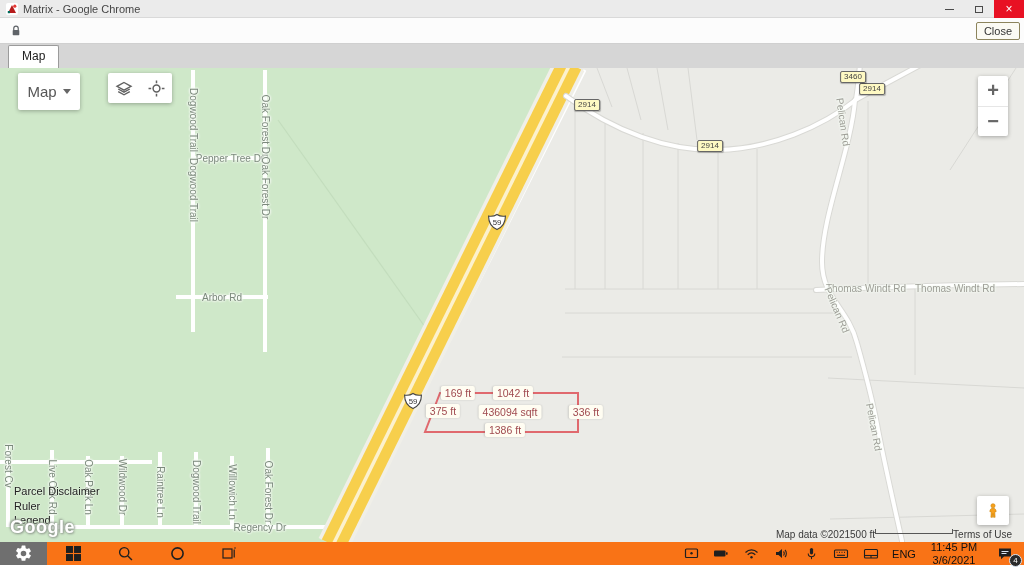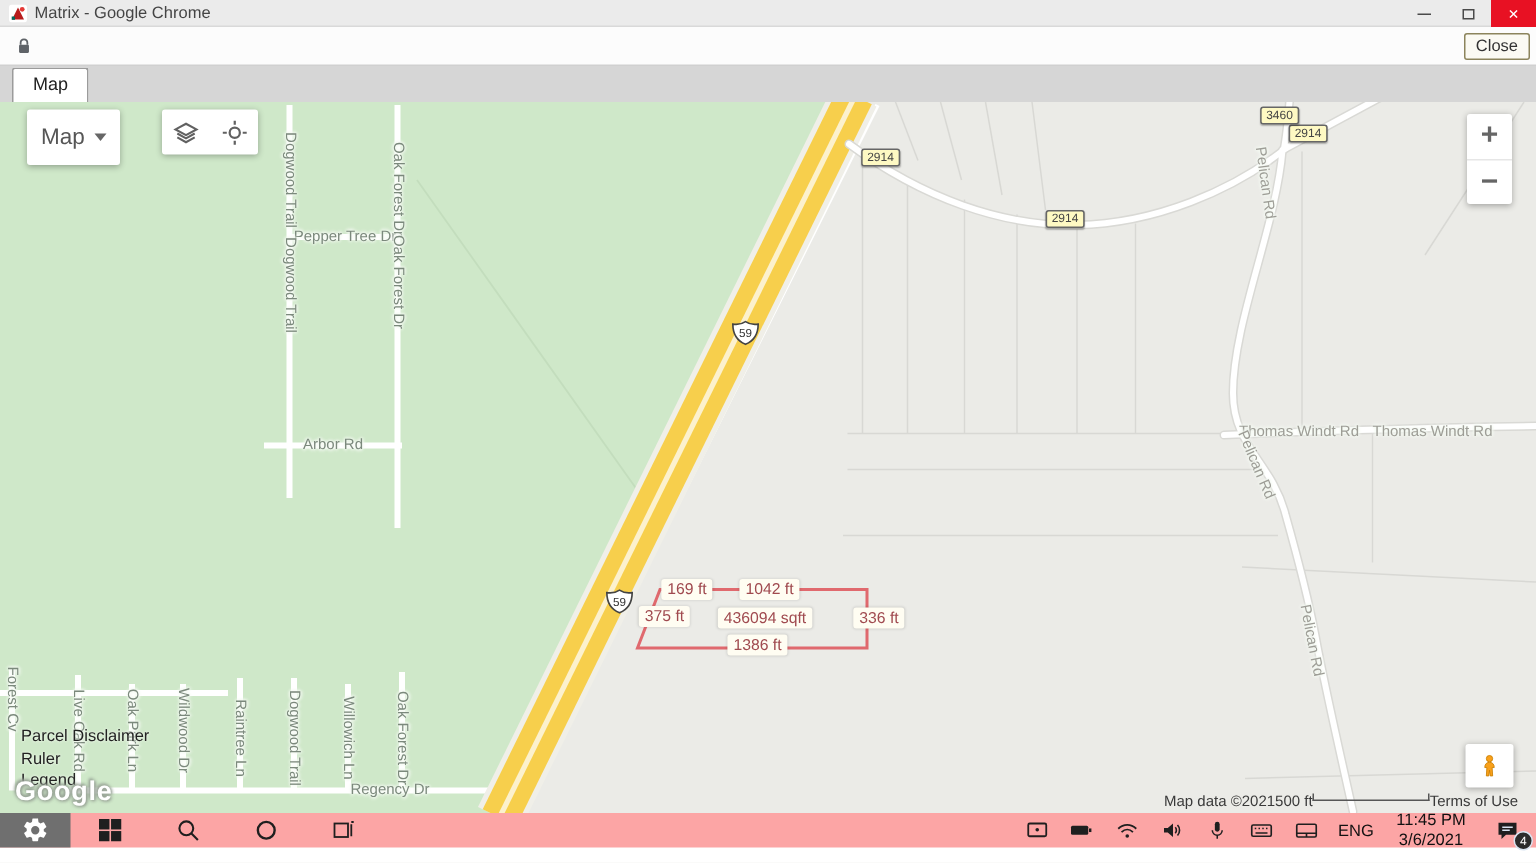--- a/index.html
+++ b/index.html
@@ -79,21 +79,21 @@
   .glogo{position:absolute;left:10px;top:449px;font-size:18px;font-weight:bold;color:#fff;
     letter-spacing:.5px;
     text-shadow:1px 1px 2px #98a396,-1px -1px 2px #98a396,0 0 3px #8e988e;}
 
   .attribution{position:absolute;right:12px;top:461px;display:flex;align-items:flex-start;
     font-size:10px;color:#3a3a3a;white-space:nowrap;}
   .scalebar{width:78px;height:5px;border-left:1px solid #565656;border-right:1px solid #565656;
     border-bottom:1px solid #565656;margin-bottom:2px;}
 
   
-  .taskbar{height:23px;background:#fca5a5;display:flex;align-items:stretch;font-size:11px;color:#111;justify-content:flex-end;}
+  .taskbar{height:23px;background:#f97316;display:flex;align-items:stretch;font-size:11px;color:#111;justify-content:flex-end;}
   .task-tile{width:47px;background:#6f6f6f;display:flex;align-items:center;justify-content:center;}
   .task-btn{width:52px;display:flex;align-items:center;justify-content:center;}
   .tray{margin-left:auto;display:flex;align-items:center;}
   .tray-btn{width:30px;height:33px;display:flex;align-items:center;justify-content:center;position:relative;}
   .tray-lang{width:36px;text-align:center;}
   .tray-clock{width:64px;text-align:center;font-size:11px;line-height:13px;}
   .badge{position:absolute;right:2px;bottom:3px;width:13px;height:13px;border-radius:50%;
     background:#2b2b2b;border:1px solid #d9e4f1;color:#fff;font-size:8px;line-height:11px;
     text-align:center;}
 </style>

